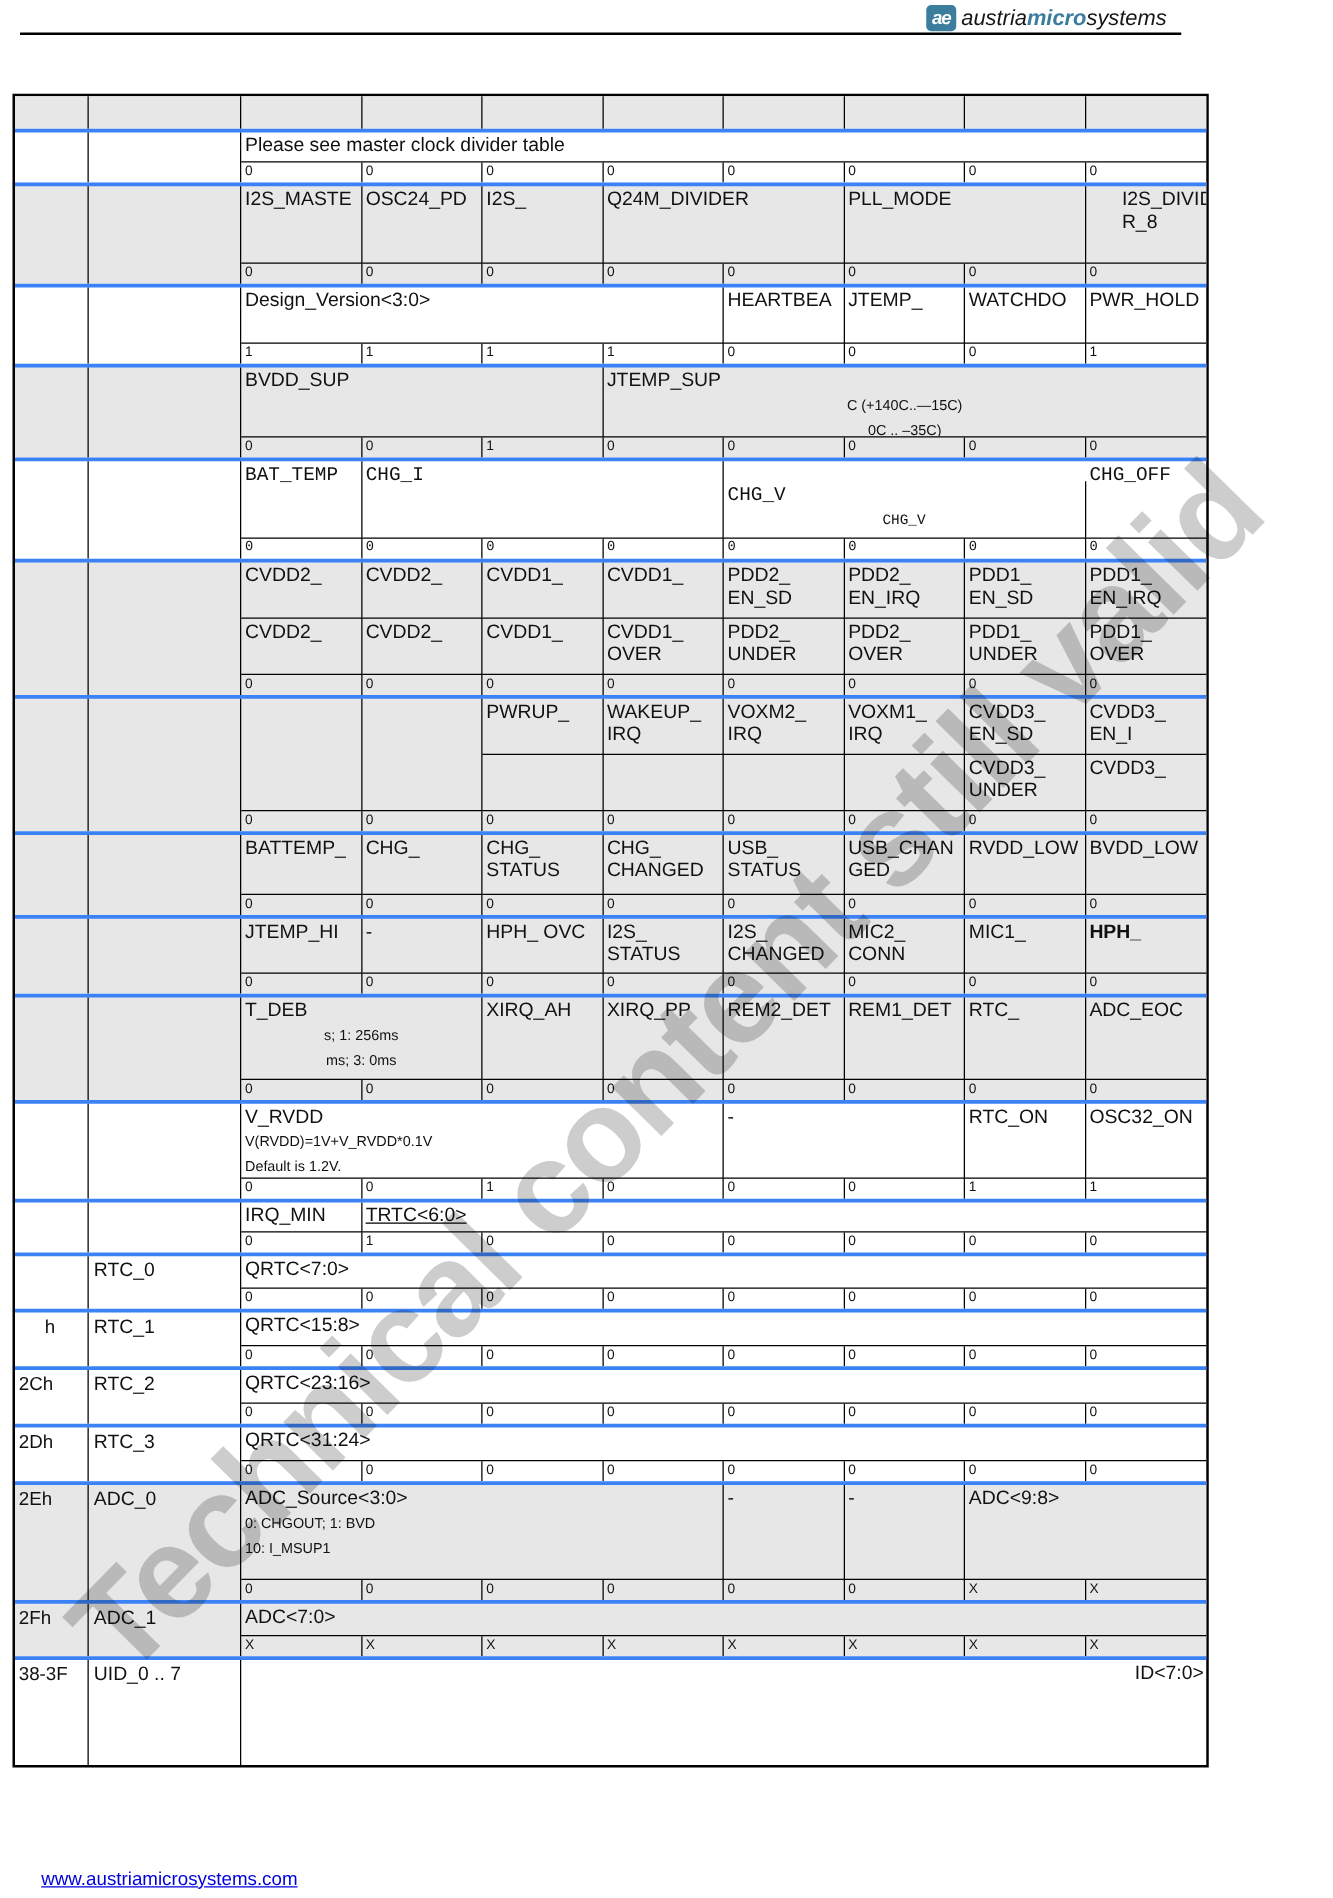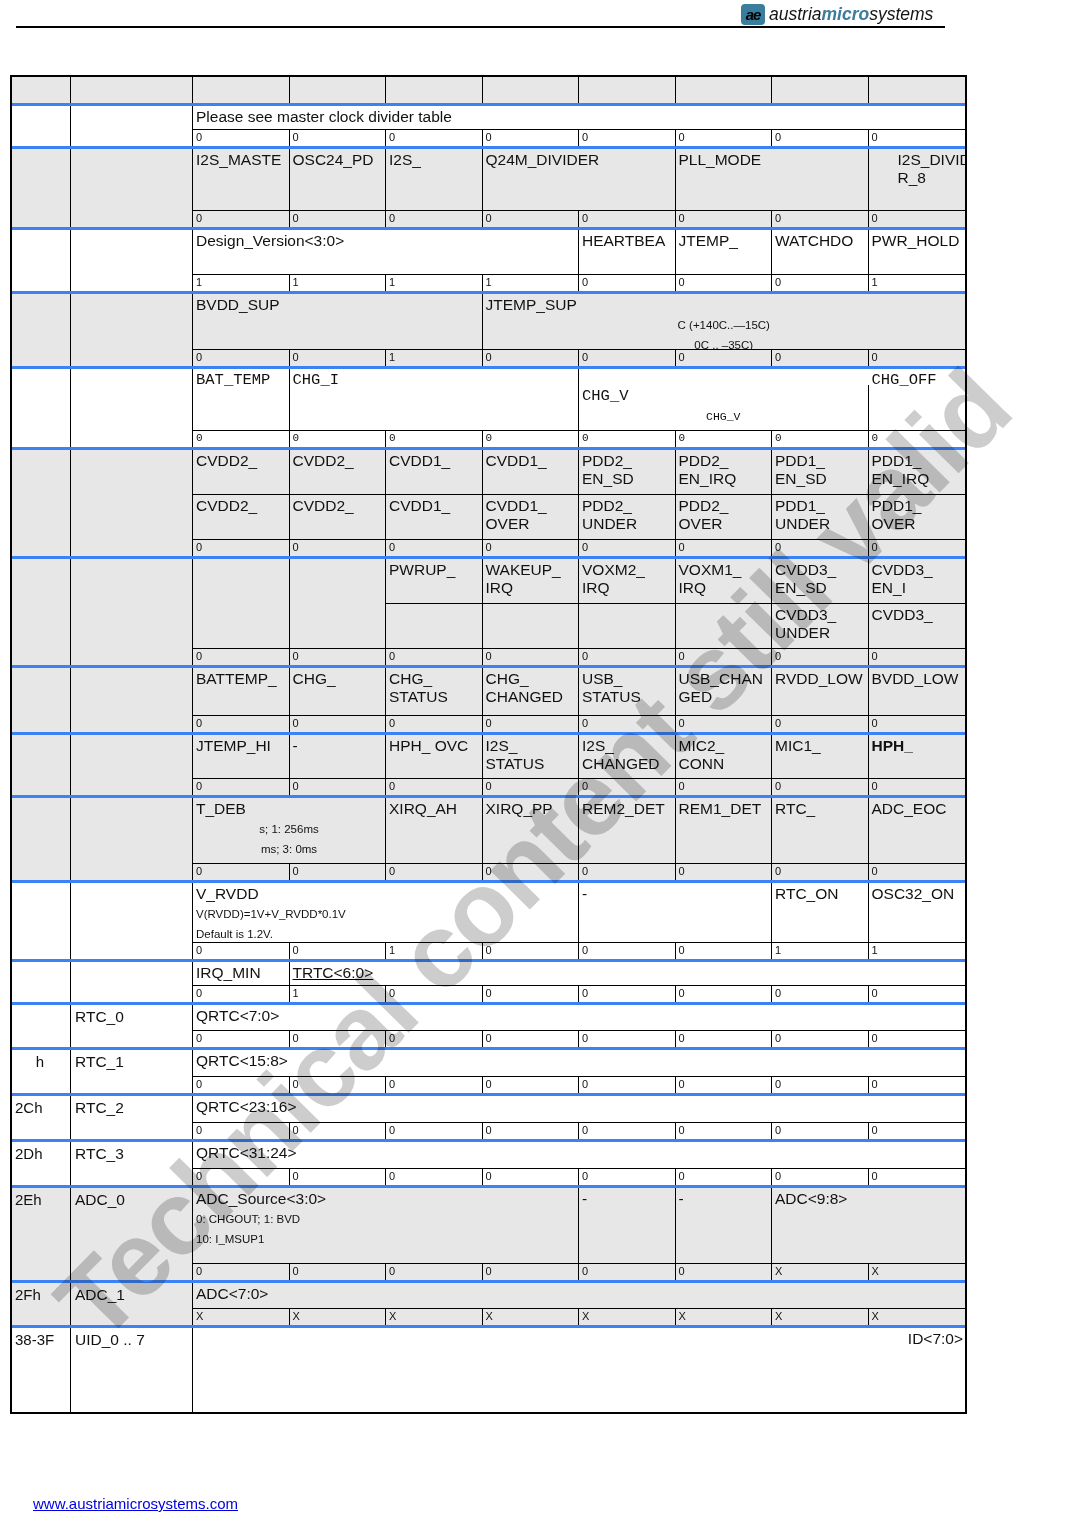--- a/index.html
+++ b/index.html
@@ -10,21 +10,21 @@
     font-family: "Liberation Sans", sans-serif;
     overflow: hidden;
   }
   .page { position:absolute; inset:0; overflow:hidden; }
 
   
   .top-rule { position:absolute; left:16px; top:26px; width:929px; height:2px; background:#000; }
   .logo { position:absolute; left:741px; top:3px; height:22px; display:flex; align-items:center; }
   .logo-badge {
     width:24px; height:21px; border-radius:4px;
-    background: var(--teal,#3a7d9c); color:#000000;
+    background: var(--teal,#3a7d9c); color:#ffffff;
     font-style:italic; font-weight:700; font-size:15px; letter-spacing:-1px;
     display:flex; align-items:center; justify-content:center;
   }
   .logo-text { margin-left:4px; font-size:17.5px; font-style:italic; color:#151515; white-space:nowrap; }
   .logo-text .mid { color: var(--teal,#3a7d9c); font-weight:700; }
 
   
   .rtable {
     position:absolute; left:10px; top:75px; width:957px;
     border:2px solid #000; background:#fff;

